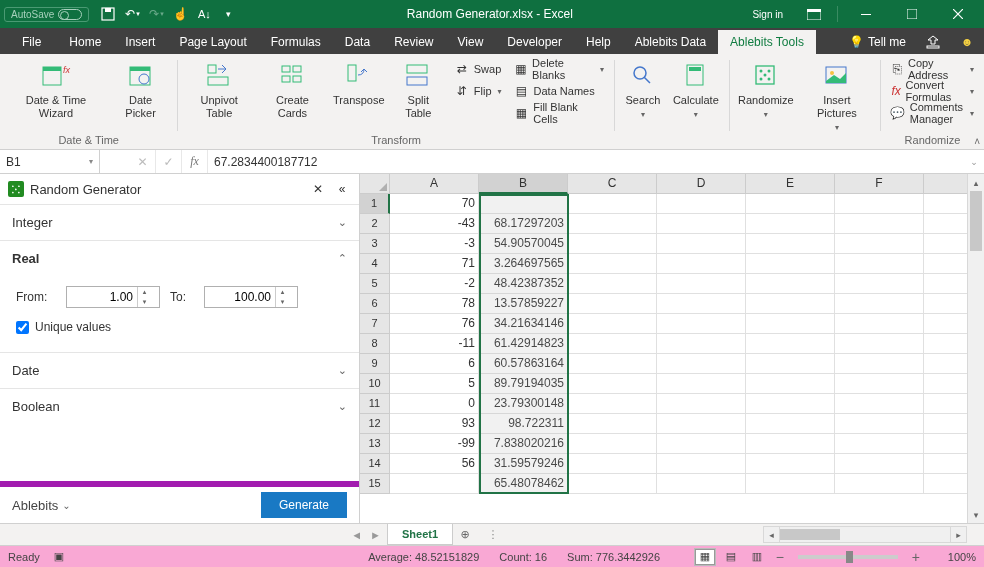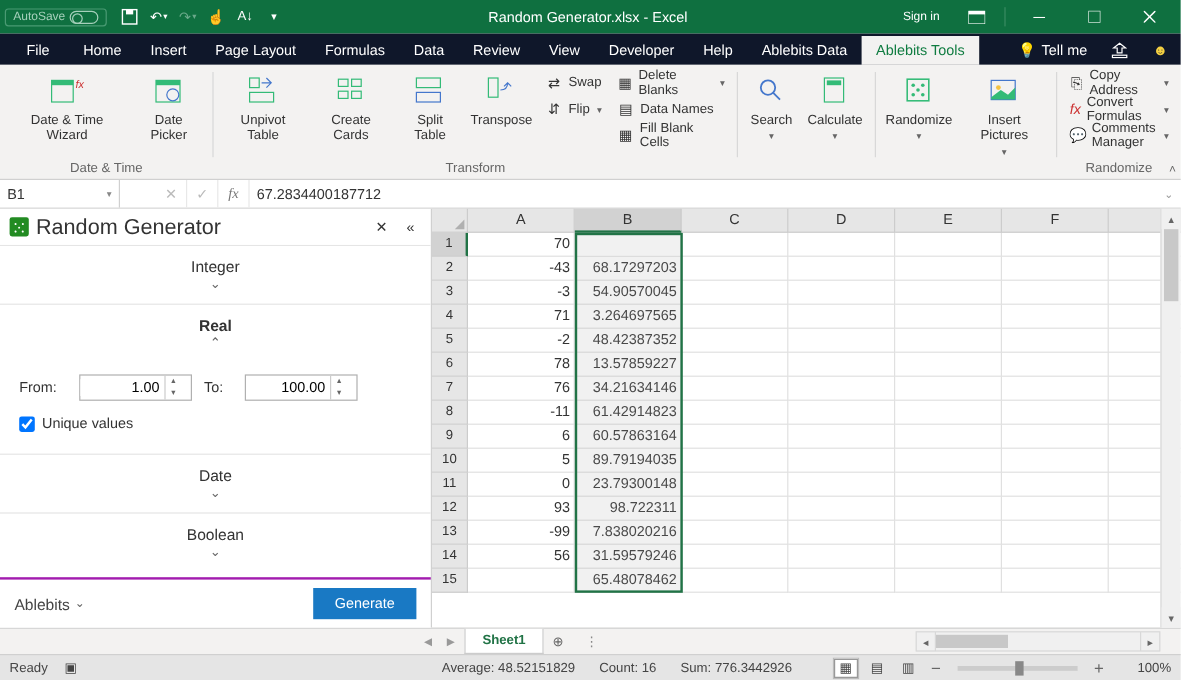--- a/index.html
+++ b/index.html
@@ -15,21 +15,21 @@
 .titlebar .qat-btn { width: 22px; height: 22px; display: flex; align-items: center; justify-content: center; color: #fff; cursor: default; }
 .titlebar .qat-btn.dim { color: #6aa98a; }
 .titlebar .title { flex: 1; text-align: center; font-size: 12px; }
 .titlebar .right { display: flex; align-items: center; gap: 2px; }
 .titlebar .rbtn { width: 44px; height: 28px; display: flex; align-items: center; justify-content: center; font-size: 12px; }
 .titlebar .rbtn.narrow { width: 34px; }
 .titlebar .signin { padding: 0 12px; font-size: 10px; }
 .titlebar .rsep { width: 1px; height: 16px; background: #3a8b62; margin: 0 4px; }
 
 
-.tabrow { height: 26px; background: #0f172a; display: flex; align-items: flex-end; color: #fff; padding-left: 6px; }
+.tabrow { height: 26px; background: #404040; display: flex; align-items: flex-end; color: #fff; padding-left: 6px; }
 .tabrow .tab { padding: 5px 12px 5px; font-size: 12px; cursor: default; }
 .tabrow .tab.active { background: #f3f2f1; color: #107c41; }
 .tabrow .tab.file { padding: 5px 16px; }
 .tabrow .spacer { flex: 1; }
 .tabrow .tellme { display: flex; align-items: center; gap: 4px; padding: 5px 10px; }
 .tabrow .share { width: 34px; display: flex; align-items: center; justify-content: center; padding: 5px 0; }
 .tabrow .face { width: 34px; display: flex; align-items: center; justify-content: center; padding: 5px 0; color: #f5d142; }
 
 
 .ribbon { height: 96px; background: #f3f2f1; border-bottom: 1px solid #d0d0d0; display: flex; position: relative; }
@@ -52,36 +52,36 @@
 .fbar .fbtn { width: 26px; height: 100%; display: flex; align-items: center; justify-content: center; color: #bbb; border-right: 1px solid #e8e8e8; }
 .fbar .fbtn.fx { font-style: italic; font-family: Georgia, serif; color: #777; }
 .fbar .fval { flex: 1; padding: 0 6px; font-size: 12px; }
 .fbar .expand { width: 20px; display: flex; align-items: center; justify-content: center; color: #999; font-size: 9px; }
 
 
 .main { display: flex; height: calc(567px - 28px - 26px - 96px - 24px - 22px - 22px); }
 .panel { width: 360px; border-right: 1px solid #d0d0d0; display: flex; flex-direction: column; background: #fff; }
 .panel-hdr { height: 30px; display: flex; align-items: center; padding: 0 8px; gap: 6px; border-bottom: 0; }
 .panel-hdr .pico { width: 16px; height: 16px; background: #228b22; border-radius: 2px; display:flex;align-items:center;justify-content:center;color:#fff;font-size:10px;font-weight:bold; }
-.panel-hdr .ptitle { flex: 1; font-size: 18px; }
+.panel-hdr .ptitle { flex: 1; font-size: 13px; }
 .panel-hdr .pclose, .panel-hdr .pcoll { width: 18px; text-align: center; font-size: 12px; cursor: default; }
 .panel-body { flex: 1; overflow: auto; }
 .section { border-top: 1px solid #e5e5e5; }
-.section-hdr { display: flex; align-items: center; justify-content: space-between; padding: 10px 12px; font-size: 13px; cursor: default; flex-direction: column; }
+.section-hdr { display: flex; align-items: center; justify-content: space-between; padding: 10px 12px; font-size: 13px; cursor: default; }
 .section-hdr .chev { font-size: 11px; color: #666; }
 .section-content { padding: 4px 16px 12px; }
 .frow { display: flex; align-items: center; gap: 10px; font-size: 12px; padding: 6px 0; }
 .frow label { width: 40px; }
 .spin { display: flex; align-items: center; border: 1px solid #b0b0b0; height: 22px; width: 94px; }
 .spin input { border: none; outline: none; width: 70px; text-align: right; padding: 0 4px; font-size: 12px; }
 .spin .spbtns { width: 14px; display: flex; flex-direction: column; border-left: 1px solid #ccc; }
 .spin .spbtns span { height: 10px; font-size: 7px; text-align: center; line-height: 10px; color: #666; }
 .chk { display: flex; align-items: center; gap: 6px; font-size: 12px; padding: 6px 0; }
 .chk input { width: 13px; height: 13px; }
-.panel-ftr { height: 42px; border-top: 2px solid #a21caf; display: flex; align-items: center; justify-content: space-between; padding: 0 12px; }
+.panel-ftr { height: 42px; border-top: 6px solid #a21caf; display: flex; align-items: center; justify-content: space-between; padding: 0 12px; }
 .panel-ftr .brand { font-size: 13px; color: #444; display:flex;align-items:center;gap:4px;}
 .panel-ftr .genbtn { background: #1979c4; color: #fff; border: none; padding: 6px 18px; font-size: 12px; }
 
 
 .grid { flex: 1; display: flex; flex-direction: column; position: relative; }
 .colhdr-row { display: flex; height: 20px; background: #e6e6e6; }
 .corner { width: 30px; border-right: 1px solid #ccc; border-bottom: 1px solid #ccc; background: #e6e6e6; position: relative; }
 .corner::after { content: ""; position: absolute; right: 2px; bottom: 2px; border-style: solid; border-width: 0 0 8px 8px; border-color: transparent transparent #b0b0b0 transparent; }
 .colhdr { width: 89px; border-right: 1px solid #ccc; border-bottom: 1px solid #ccc; text-align: center; font-size: 12px; line-height: 19px; color: #333; }
 .colhdr.sel { background: #d2d2d2; border-bottom: 2px solid #217346; }
@@ -104,21 +104,21 @@
 .sheettabs .stabs { display: flex; align-items: stretch; height: 100%; }
 .sheettabs .stab { padding: 0 14px; border: 1px solid #ccc; border-top: none; background: #fff; display: flex; align-items: center; color: #217346; font-weight: 600; }
 .sheettabs .addtab { width: 24px; display: flex; align-items: center; justify-content: center; color: #666; }
 .sheettabs .hscroll { margin-left: auto; display:flex; align-items:center; gap:0; padding-right:17px;}
 .sheettabs .hsbtn { width:17px; height:17px; display:flex;align-items:center;justify-content:center;font-size:9px;color:#666;background:#f0f0f0;border:1px solid #d8d8d8;}
 .sheettabs .hstrack { width:170px; height:17px; background:#f0f0f0; border-top:1px solid #d8d8d8;border-bottom:1px solid #d8d8d8; position:relative;}
 .sheettabs .hsthumb { position:absolute; left:0; top:2px; bottom:2px; width:60px; background:#c8c8c8;}
 .sheettabs .dots { width: 20px; text-align: center; color: #888; margin: 0 6px; }
 
 
-.statusbar { height: 22px; background: #e5e5e5; border-top: 1px solid #d0d0d0; display: flex; align-items: center; font-size: 11px; padding: 0 8px; gap: 14px; color: #444; }
+.statusbar { height: 22px; background: #f9a8d4; border-top: 1px solid #d0d0d0; display: flex; align-items: center; font-size: 11px; padding: 0 8px; gap: 14px; color: #444; }
 .statusbar .sb-left { display:flex; align-items:center; gap:14px; }
 .statusbar .sb-mid { margin-left: 290px; display:flex; gap:20px;}
 .statusbar .sb-right { margin-left: auto; display: flex; align-items: center; gap: 4px; }
 .statusbar .viewbtn { width: 22px; height: 18px; display:flex;align-items:center;justify-content:center; border:1px solid transparent; }
 .statusbar .viewbtn.active { background:#fff; border-color:#bbb; box-shadow: inset 0 0 0 1px #999; }
 .statusbar .zslider { width: 100px; height: 4px; background: #ccc; position: relative; margin: 0 6px; }
 .statusbar .zslider::before { content:""; position:absolute; left:50%; top:-3px; width:1px; height:10px; background:#999;}
 .statusbar .zthumb { position:absolute; left:48%; top:-4px; width:7px; height:12px; background:#888; }
 .statusbar .zbtn { width:16px; text-align:center; color:#666; font-size:14px; }
 
@@ -251,34 +251,34 @@
               <rect x="14" y="3" width="8" height="6" fill="none" stroke="#3b7"></rect>
               <rect x="3" y="13" width="8" height="6" fill="none" stroke="#3b7"></rect>
               <rect x="14" y="13" width="8" height="6" fill="none" stroke="#3b7"></rect>
             </svg>
           </div>
           <div class="lbl">Create Cards</div>
         </div>
       <div class="bigbtn">
           <div class="ico">
             <svg width="26" height="26">
+              <rect x="2" y="2" width="8" height="16" fill="none" stroke="#3b7"></rect>
+              <path d="M12 12 Q18 12 18 6 M15 9 L18 6 L21 9" stroke="#47c" fill="none"></path>
+            </svg>
+          </div>
+          <div class="lbl">Transpose</div>
+        </div>
+      <div class="bigbtn">
+          <div class="ico">
+            <svg width="26" height="26">
               <rect x="2" y="2" width="20" height="8" fill="none" stroke="#3b7"></rect>
               <rect x="2" y="14" width="20" height="8" fill="none" stroke="#47c"></rect>
             </svg>
           </div>
           <div class="lbl">Split Table</div>
-        </div>
-      <div class="bigbtn">
-          <div class="ico">
-            <svg width="26" height="26">
-              <rect x="2" y="2" width="8" height="16" fill="none" stroke="#3b7"></rect>
-              <path d="M12 12 Q18 12 18 6 M15 9 L18 6 L21 9" stroke="#47c" fill="none"></path>
-            </svg>
-          </div>
-          <div class="lbl">Transpose</div>
         </div>
       <div class="smbtn-col">
         <div class="smbtn">
             <span class="sico">⇄</span>
             <span>Swap</span>
           </div>
         <div class="smbtn">
             <span class="sico">⇵</span>
             <span>Flip</span>
             <span style="font-size:8px;margin-left:2px;color:#666">▾</span>

